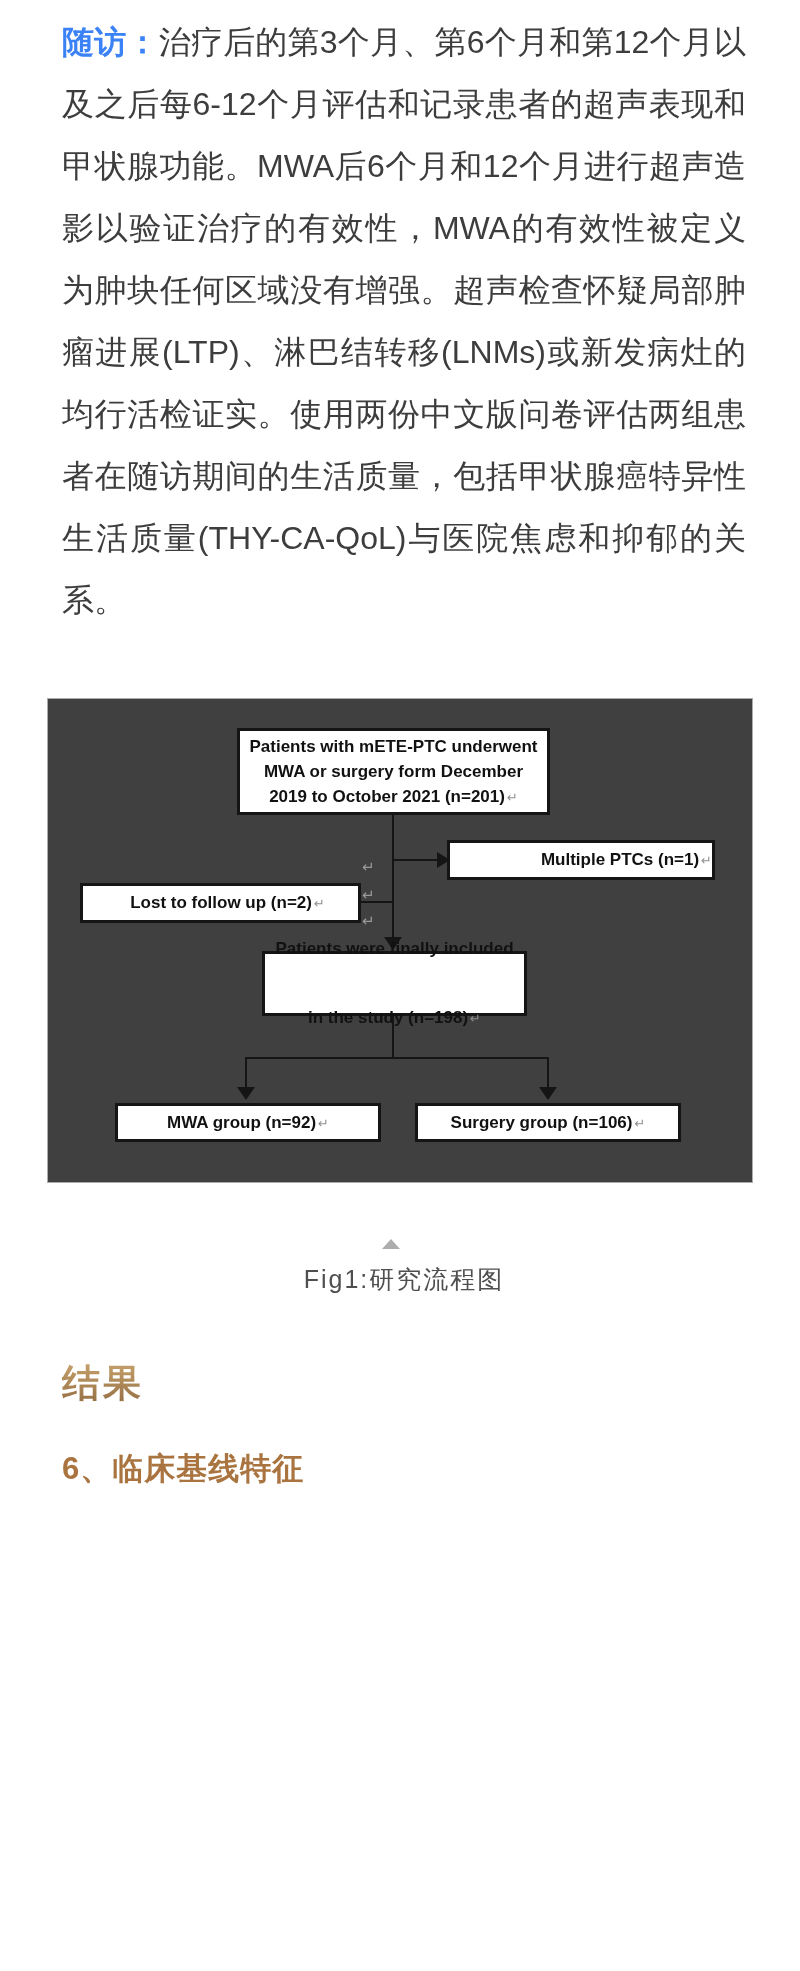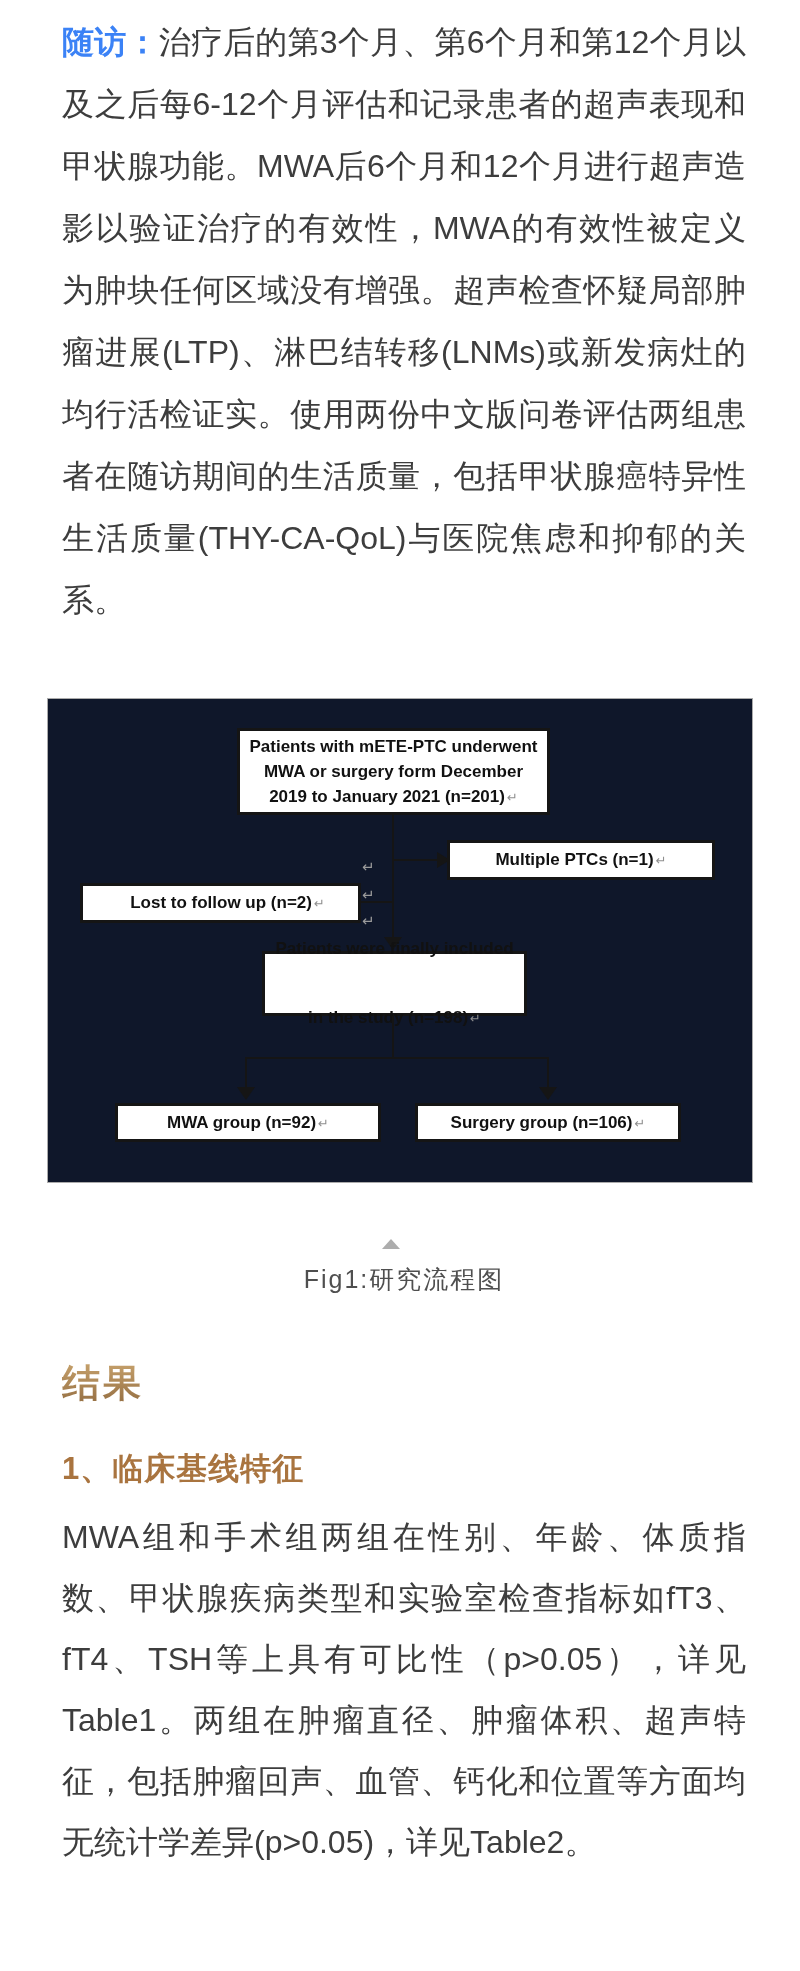--- a/index.html
+++ b/index.html
@@ -11,21 +11,21 @@
   .para {
     position:absolute; left:62px; width:684px; margin:0;
     font-size:32px; line-height:62px; color:#3d3d3d;
     text-align:justify; text-justify:inter-character;
   }
   .para .lead { color:#3b82f6; font-weight:700; }
 
   
   .fig-frame {
     position:absolute; left:47px; top:698px; width:704px; height:483px;
-    border:1px solid #ababab; background:#0f172a;
+    border:1px solid #ababab; background:#404040;
   }
   .fbox {
     position:absolute; border:3px solid #151515; background:#ffffff;
     display:flex; flex-direction:column; align-items:center; justify-content:center;
     text-align:center; font-weight:700; font-size:17px; color:#111111;
   }
   .fline { line-height:25px; white-space:nowrap; }
   .ln  { position:absolute; background:#151515; }
   .arr { position:absolute; width:0; height:0; }
   .arr-down  { border-left:9px solid transparent; border-right:9px solid transparent; border-top:13px solid #151515; }
@@ -67,29 +67,29 @@
 
 <div class="page">
 
   <p class="para" style="top:11px;"><span class="lead">随访：</span><span>治疗后的第3个月、第6个月和第12个月以及之后每6-12个月评估和记录患者的超声表现和甲状腺功能。MWA后6个月和12个月进行超声造影以验证治疗的有效性，MWA的有效性被定义为肿块任何区域没有增强。超声检查怀疑局部肿瘤进展(LTP)、淋巴结转移(LNMs)或新发病灶的均行活检证实。使用两份中文版问卷评估两组患者在随访期间的生活质量，包括甲状腺癌特异性生活质量(THY-CA-QoL)与医院焦虑和抑郁的关系。</span></p>
 
   <div class="fig-frame">
 
     <div class="fbox" style="left:189px; top:29px; width:307px; height:81px;">
       <div class="fline">Patients with mETE-PTC underwent</div>
       <div class="fline">MWA or surgery form December</div>
-      <div class="fline"><span>2019 to January 2021 (n=201)</span><span class="pilcrow">↵</span></div>
+      <div class="fline"><span>2019 to October 2021 (n=201)</span><span class="pilcrow">↵</span></div>
     </div>
 
     <div class="ln" style="left:344px; top:116px; width:2px; height:122px;"></div>
     <div class="arr arr-down" style="left:336px; top:238px;"></div>
 
     <div class="ln" style="left:345px; top:160px; width:46px; height:2px;"></div>
     <div class="arr arr-right" style="left:389px; top:153px;"></div>
-    <div class="fbox" style="left:399px; top:141px; width:262px; height:34px;">
+    <div class="fbox" style="left:399px; top:141px; width:262px; height:34px;align-items:flex-end;">
       <div class="fline"><span>Multiple PTCs (n=1)</span><span class="pilcrow">↵</span></div>
     </div>
 
     <div class="ln" style="left:312px; top:202px; width:33px; height:2px;"></div>
     <div class="arr arr-left" style="left:300px; top:195px;"></div>
     <div class="fbox" style="left:32px; top:184px; width:261px; height:34px;padding-left:14px;">
       <div class="fline"><span>Lost to follow up (n=2)</span><span class="pilcrow">↵</span></div>
     </div>
 
     <span class="pmark" style="left:314px; top:160px;">↵</span>
@@ -114,17 +114,16 @@
     <div class="fbox" style="left:367px; top:404px; width:260px; height:33px;">
       <div class="fline"><span>Surgery group (n=106)</span><span class="pilcrow">↵</span></div>
     </div>
 
   </div>
 
   <div class="tri"></div>
   <p class="fig-caption">Fig1:研究流程图</p>
 
   <h2 class="h-results">结果</h2>
-  <h3 class="h-sub">1、临床基线特征</h3>
+  <h3 class="h-sub">6、临床基线特征</h3>
 
-  <p class="para" style="top:1507px; line-height:61px;">MWA组和手术组两组在性别、年龄、体质指数、甲状腺疾病类型和实验室检查指标如fT3、fT4、TSH等上具有可比性（p&gt;0.05），详见Table1。两组在肿瘤直径、肿瘤体积、超声特征，包括肿瘤回声、血管、钙化和位置等方面均无统计学差异(p&gt;0.05)，详见Table2。</p>
 
 </div>
 
 </body></html>

